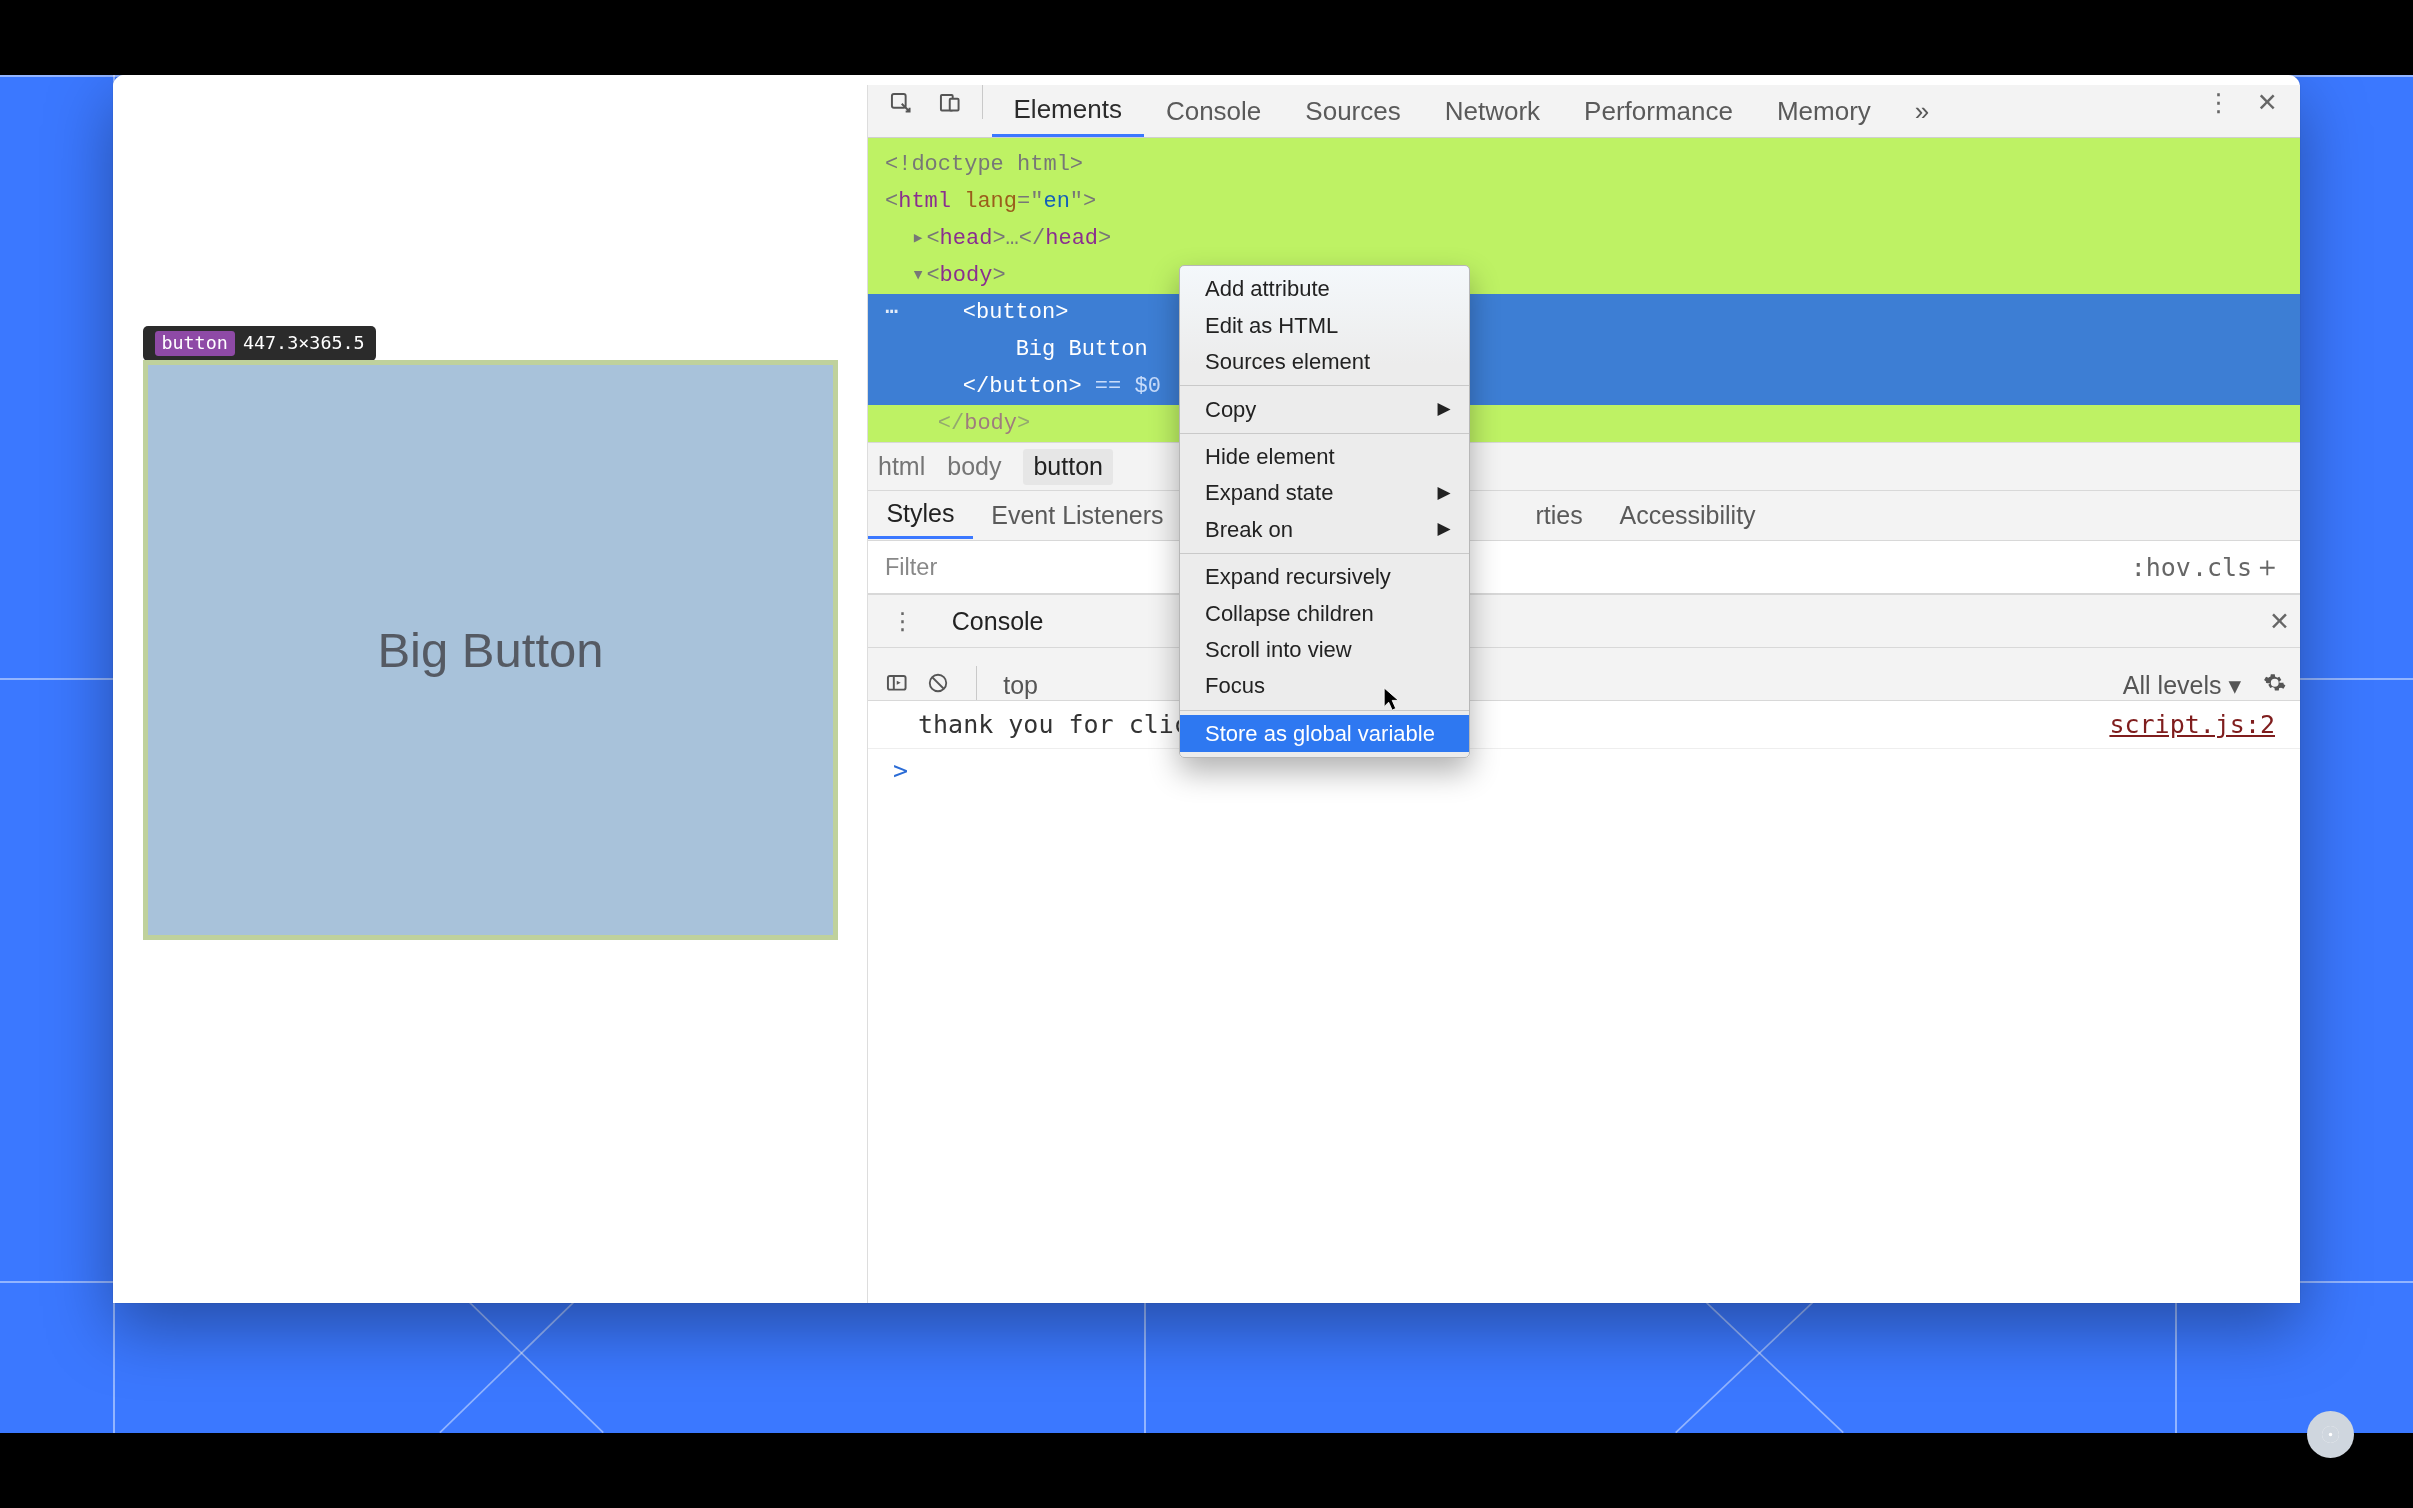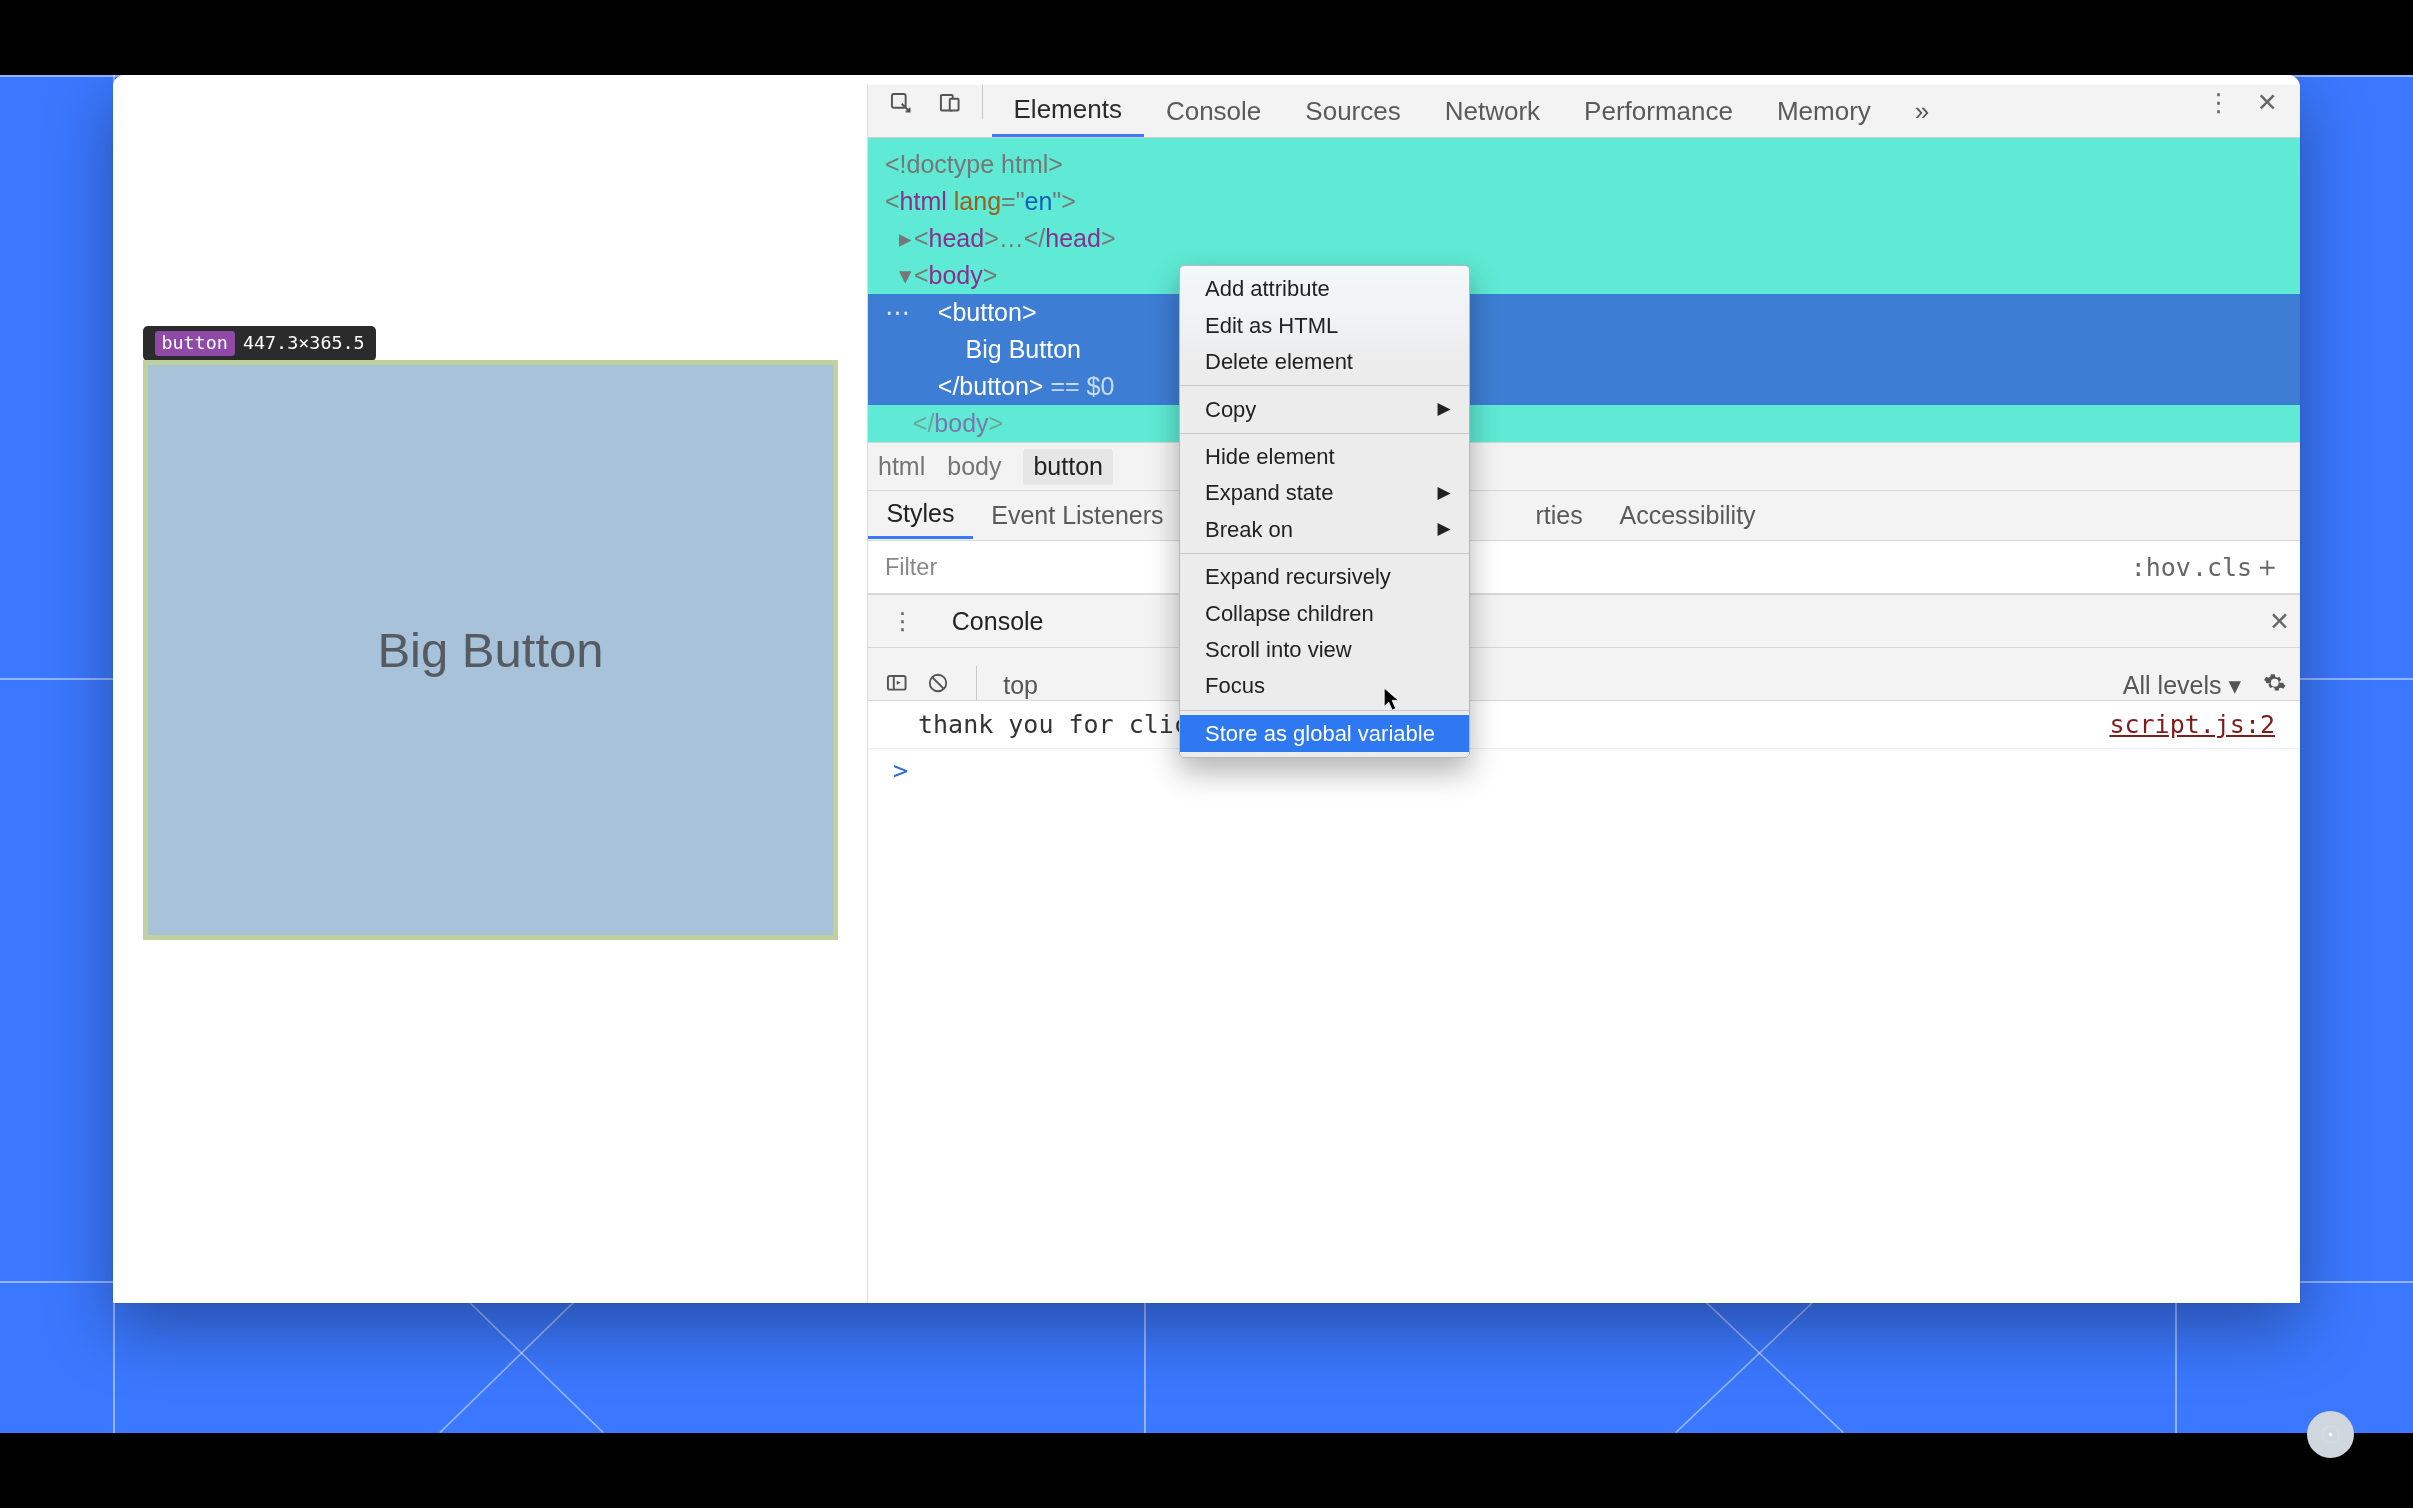--- a/index.html
+++ b/index.html
@@ -120,23 +120,23 @@
     height: 52px;
     display: inline-flex; align-items: center;
     cursor: pointer;
   }
   .dt-tab.active {
     color: #2b2b2b;
     border-bottom: 3.4px solid #3b78ff;
     height: 49px;
   }
   .dt-dom {
-    background: #5eead4;
-    font-family: Liberation Sans, sans-serif;
-    font-size: 25px;
+    background: #bef264;
+    font-family: Liberation Mono, monospace;
+    font-size: 22px;
     line-height: 37px;
     padding: 8.4px 0 0 0;
     color: #333;
     position: relative;
   }
   .dt-dom .row { padding: 0 17px; white-space: pre; }
   .dt-dom .punct { color: #777; }
   .dt-dom .tagname { color: #8a2f8f; }
   .dt-dom .attrname { color: #9a5e1b; }
   .dt-dom .attrval { color: #1460b9; }
@@ -438,21 +438,21 @@
       </div>
       <div class="prompt">&gt;</div>
     </div>
 
   </div>
 </div>
 
 <div class="ctxmenu">
   <div class="item">Add attribute</div>
   <div class="item">Edit as HTML</div>
-  <div class="item">Delete element</div>
+  <div class="item">Sources element</div>
   <div class="sep"></div>
   <div class="item">
       <span>Copy</span>
       <span class="arrow-r">▶</span>
     </div>
   <div class="sep"></div>
   <div class="item">Hide element</div>
   <div class="item">
       <span>Expand state</span>
       <span class="arrow-r">▶</span>

